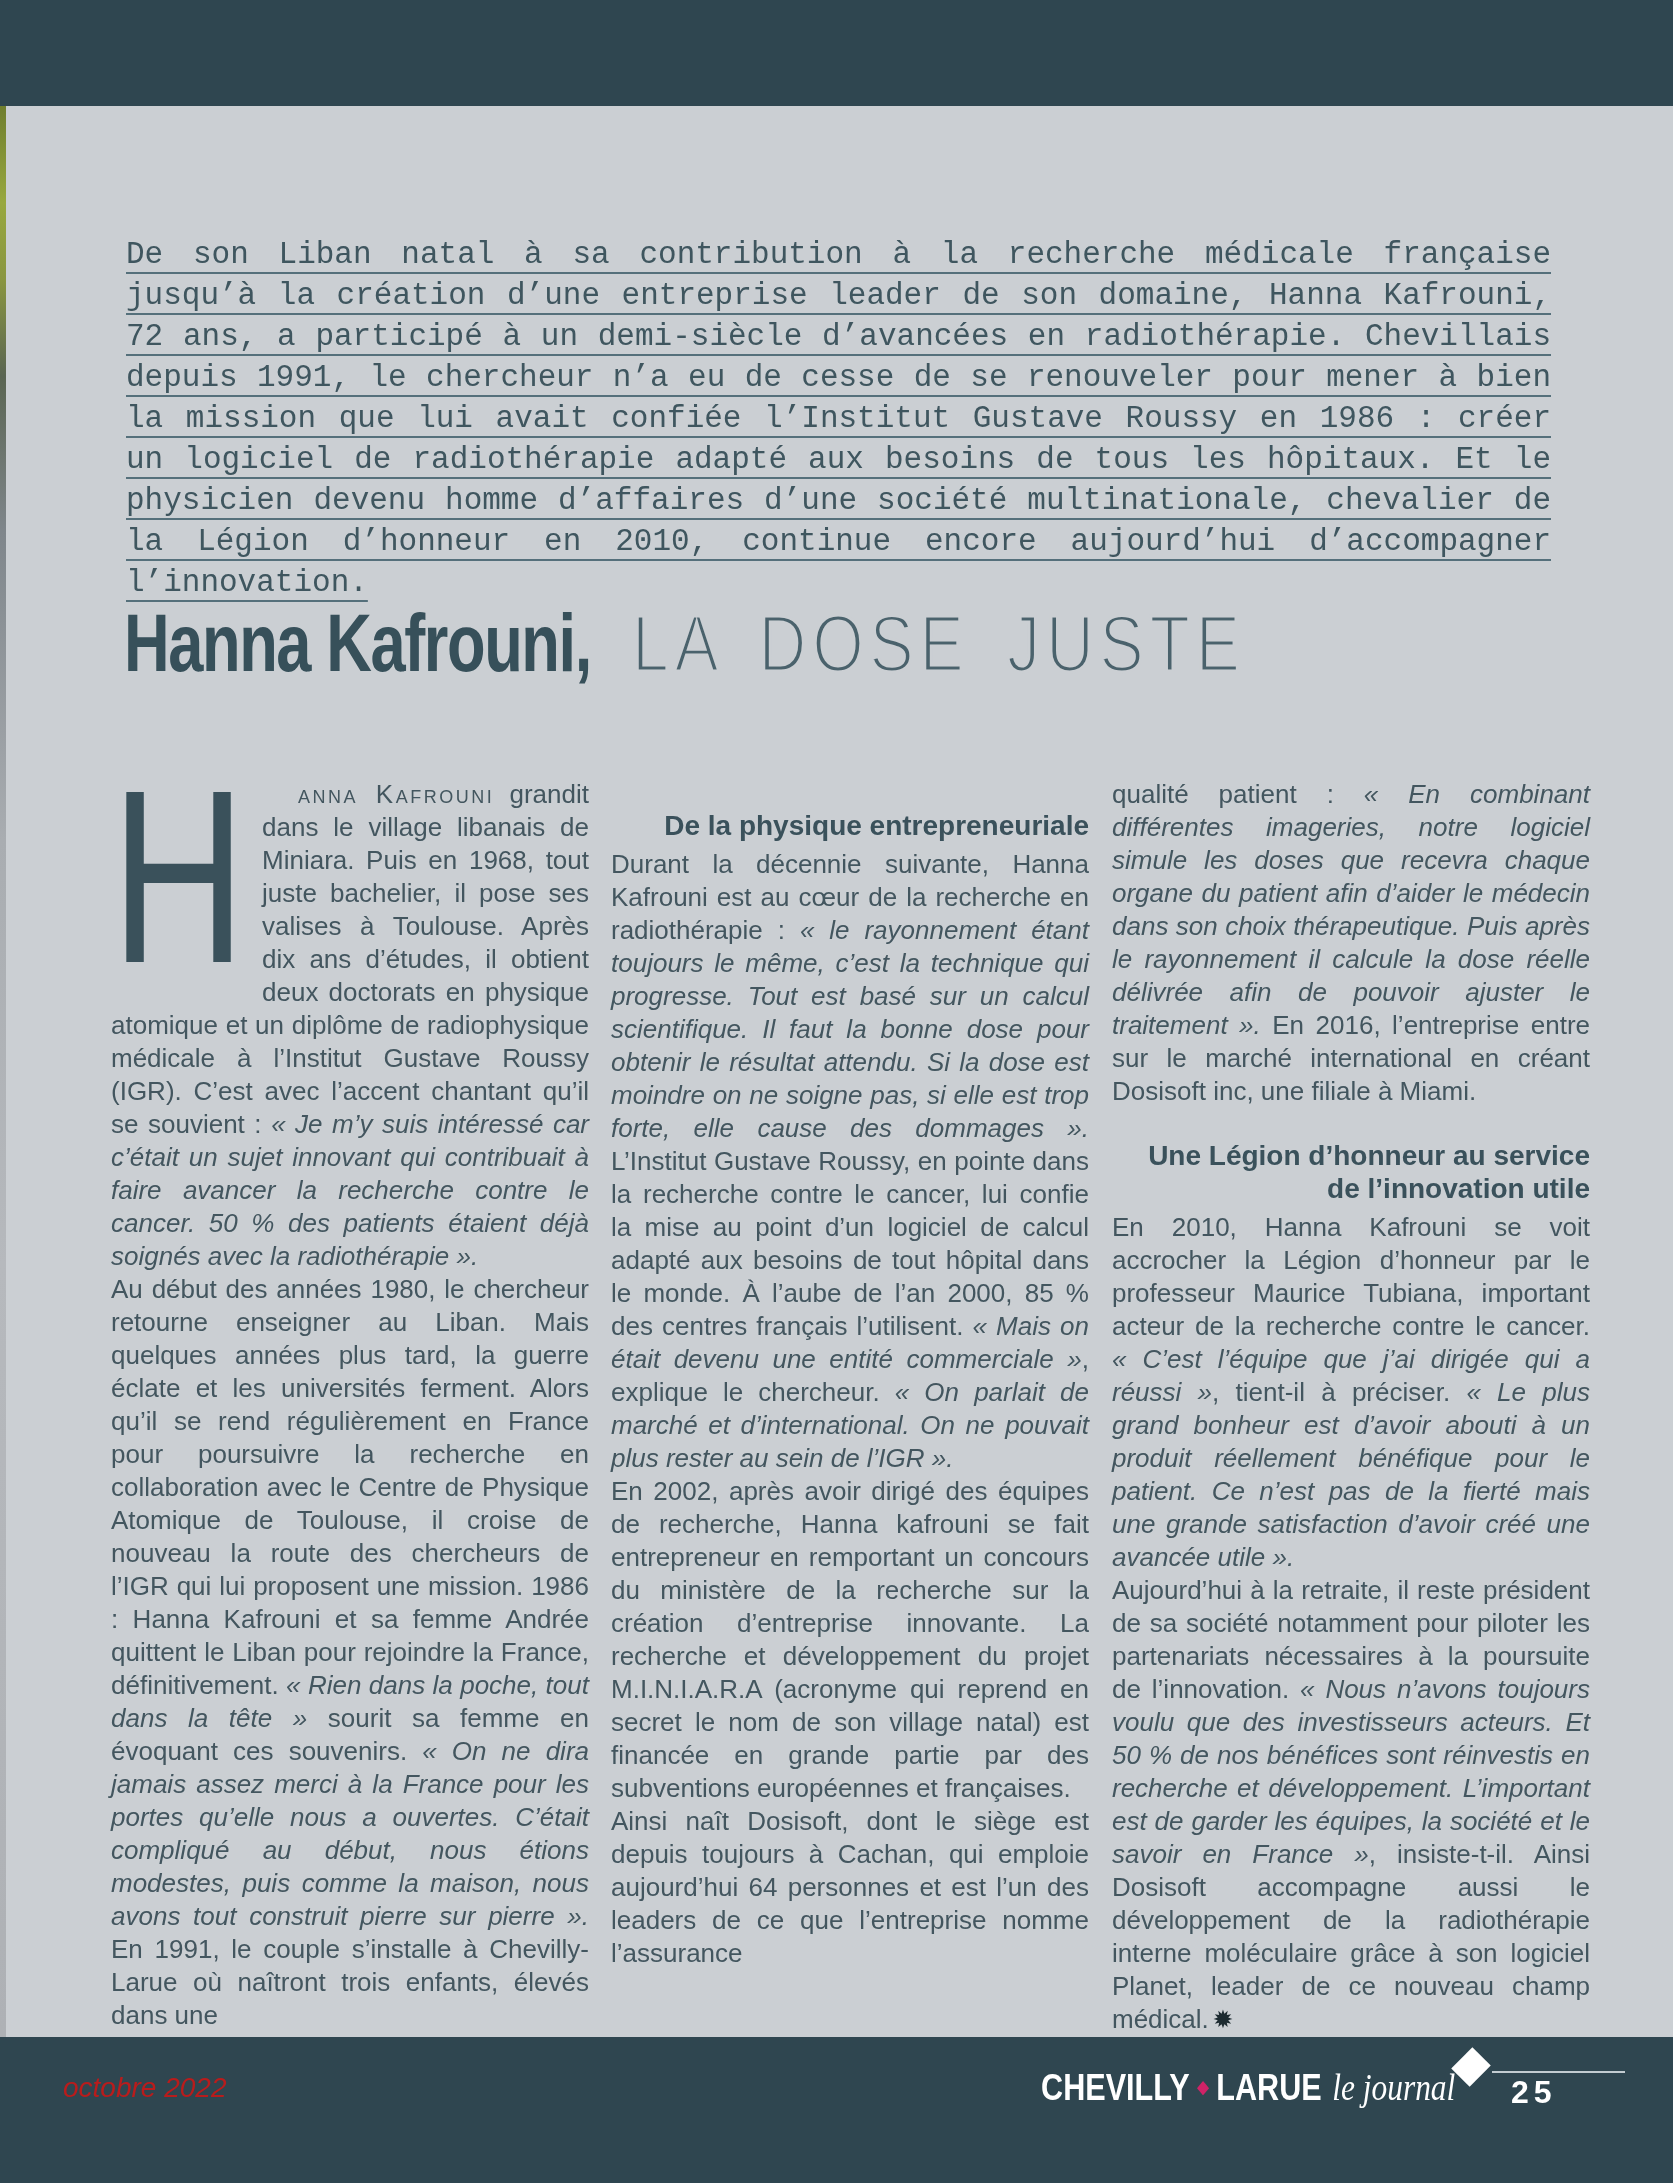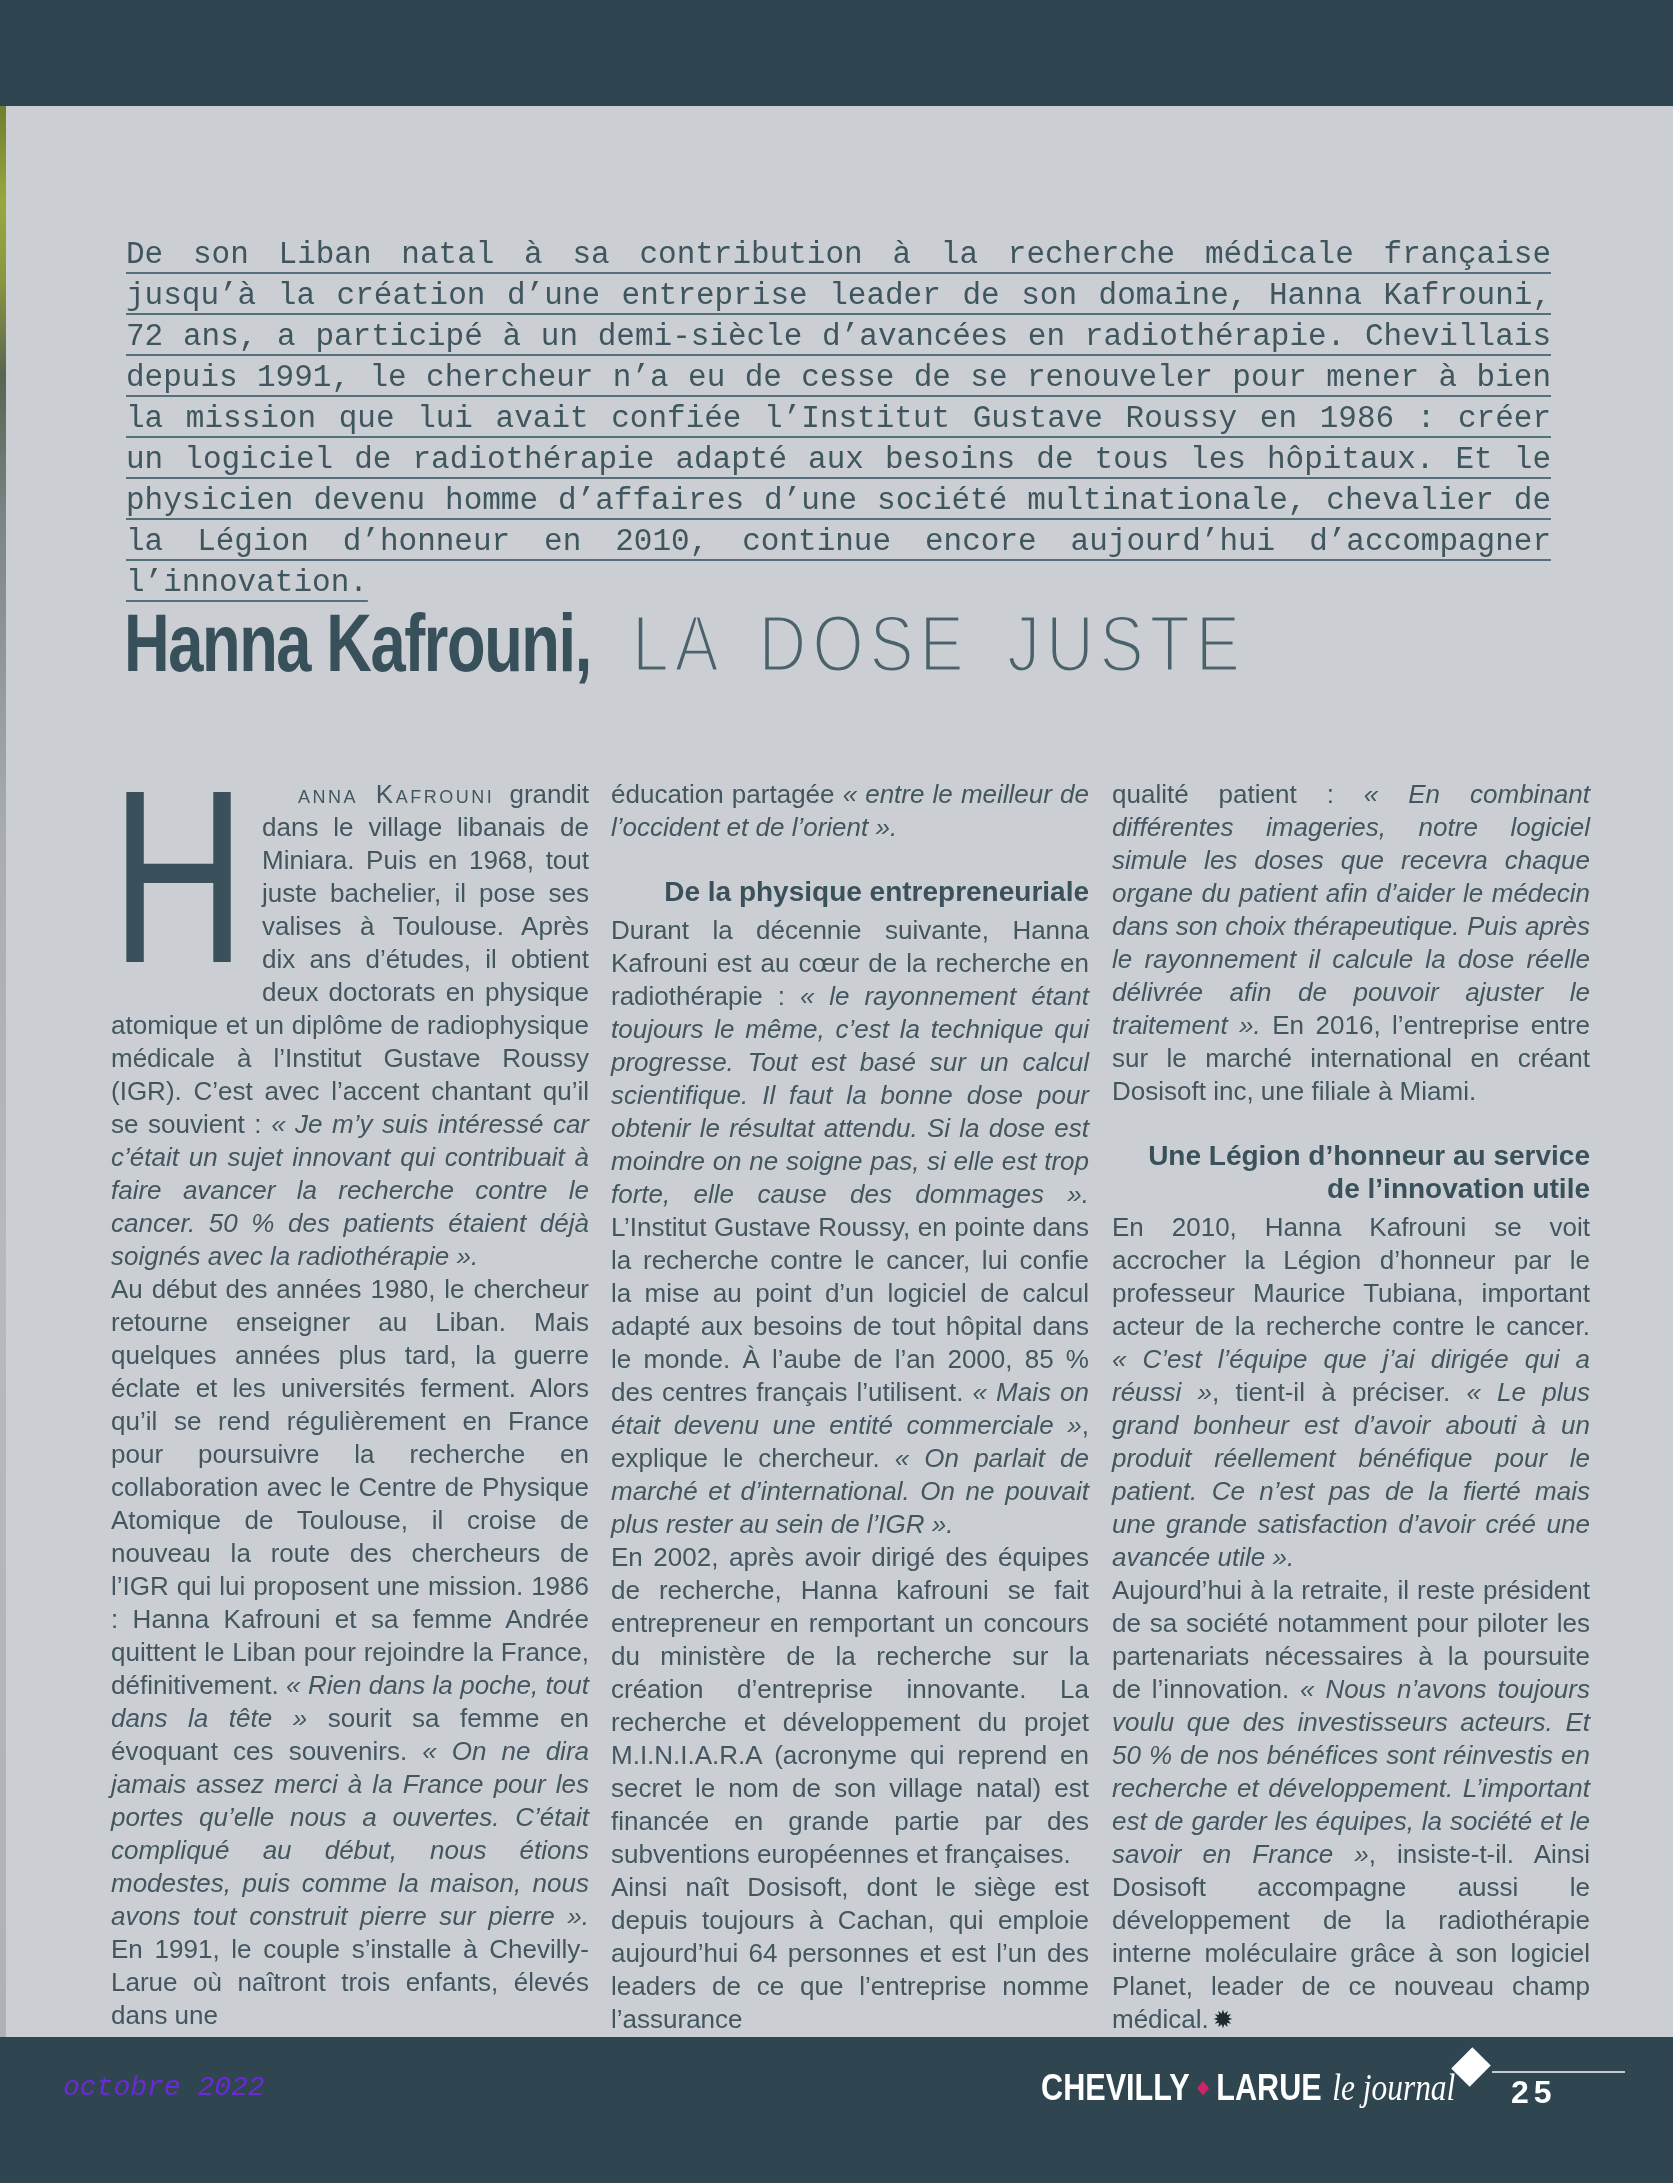--- a/index.html
+++ b/index.html
@@ -41,21 +41,21 @@
   .sc{font-variant:small-caps;letter-spacing:2.5px;margin-left:36px;}
   .dropcap{float:left;width:140px;height:196px;margin:6.2px 11px 0 0;overflow:visible;}
   .dropcap-glyph{display:inline-block;font-size:246px;line-height:185px;font-weight:400;color:#3a515b;
     transform:scaleX(0.76);transform-origin:0 0;}
   .endmark{font-style:normal;color:#1d2b31;font-size:25px;padding-left:3.7px;}
   .byline{margin-top:10px !important;text-align:right !important;
     font-family:"Liberation Serif",serif;font-style:italic;font-weight:bold;
     font-size:29px;color:#87909a;}
 
   .footer-date{position:absolute;left:63px;top:2072px;
-    font-family:Liberation Mono, monospace;font-style:italic;font-size:28px;color:#6d28d9;}
+    font-family:Liberation Sans, sans-serif;font-style:italic;font-size:28px;color:#b91c1c;}
   .brand{position:absolute;right:219px;top:2066px;display:flex;align-items:baseline;gap:8.6px;white-space:nowrap;
     transform:scaleX(0.85);transform-origin:100% 50%;}
   .brand-cap{font-weight:bold;font-size:36px;color:#ffffff;letter-spacing:0px;}
   .brand-sep{font-size:18.5px;color:#cf2367;align-self:center;line-height:1;}
   .brand-journal{font-family:"Liberation Serif",serif;font-style:italic;font-size:37px;color:#ffffff;margin-left:3.7px;}
   .big-diamond{position:absolute;left:1458px;top:2054px;width:26px;height:26px;background:#ffffff;
     transform:rotate(45deg) scaleY(1.15);}
   .footer-rule{position:absolute;left:1492px;top:2071px;width:133px;height:1.8px;background:#c3ccd1;}
   .page-number{position:absolute;left:1511px;top:2074px;font-size:32px;color:#ffffff;letter-spacing:5px;font-weight:700;}
 </style>
@@ -68,21 +68,20 @@
 <p class="intro">De son Liban natal à sa contribution à la recherche médicale française jusqu’à la création d’une entreprise leader de son domaine, Hanna Kafrouni, 72 ans, a participé à un demi-siècle d’avancées en radiothérapie. Chevillais depuis 1991, le chercheur n’a eu de cesse de se renouveler pour mener à bien la mission que lui avait confiée l’Institut Gustave Roussy en 1986 : créer un logiciel de radiothérapie adapté aux besoins de tous les hôpitaux. Et le physicien devenu homme d’affaires d’une société multinationale, chevalier de la Légion d’honneur en 2010, continue encore aujourd’hui d’accompagner l’innovation.</p>
 
 <div class="title-name">Hanna Kafrouni,</div>
 <div class="title-rest">LA DOSE JUSTE</div>
 
 <div class="col col-1">
     <p><span class="dropcap"><span class="dropcap-glyph">H</span></span><span class="sc">anna Kafrouni</span><span> grandit dans le village libanais de Miniara. Puis en 1968, tout juste bachelier, il pose ses valises à Toulouse. Après dix ans d’études, il obtient deux doctorats en physique atomique et un diplôme de radiophysique médicale à l’Institut Gustave Roussy (IGR). C’est avec l’accent chantant qu’il se souvient : </span><i>« Je m’y suis intéressé car c’était un sujet innovant qui contribuait à faire avancer la recherche contre le cancer. 50 % des patients étaient déjà soignés avec la radiothérapie ».</i></p>
     <p><span>Au début des années 1980, le chercheur retourne enseigner au Liban. Mais quelques années plus tard, la guerre éclate et les universités ferment. Alors qu’il se rend régulièrement en France pour poursuivre la recherche en collaboration avec le Centre de Physique Atomique de Toulouse, il croise de nouveau la route des chercheurs de l’IGR qui lui proposent une mission. 1986 : Hanna Kafrouni et sa femme Andrée quittent le Liban pour rejoindre la France, définitivement. </span><i>« Rien dans la poche, tout dans la tête »</i><span> sourit sa femme en évoquant ces souvenirs. </span><i>« On ne dira jamais assez merci à la France pour les portes qu’elle nous a ouvertes. C’était compliqué au début, nous étions modestes, puis comme la maison, nous avons tout construit pierre sur pierre ».</i><span> En 1991, le couple s’installe à Chevilly-Larue où naîtront trois enfants, élevés dans une</span></p>
   </div>
 <div class="col col-2">
-    <p><span>éducation partagée </span><i>« entre le meilleur de l’occident et de l’orient ».</i></p>
     <h2><span>De la physique entrepreneuriale</span></h2>
     <p><span>Durant la décennie suivante, Hanna Kafrouni est au cœur de la recherche en radiothérapie : </span><i>« le rayonnement étant toujours le même, c’est la technique qui progresse. Tout est basé sur un calcul scientifique. Il faut la bonne dose pour obtenir le résultat attendu. Si la dose est moindre on ne soigne pas, si elle est trop forte, elle cause des dommages ».</i><span> L’Institut Gustave Roussy, en pointe dans la recherche contre le cancer, lui confie la mise au point d’un logiciel de calcul adapté aux besoins de tout hôpital dans le monde. À l’aube de l’an 2000, 85 % des centres français l’utilisent. </span><i>« Mais on était devenu une entité commerciale »</i><span>, explique le chercheur. </span><i>« On parlait de marché et d’international. On ne pouvait plus rester au sein de l’IGR ».</i></p>
     <p><span>En 2002, après avoir dirigé des équipes de recherche, Hanna kafrouni se fait entrepreneur en remportant un concours du ministère de la recherche sur la création d’entreprise innovante. La recherche et développement du projet M.I.N.I.A.R.A (acronyme qui reprend en secret le nom de son village natal) est financée en grande partie par des subventions européennes et françaises.</span></p>
     <p><span>Ainsi naît Dosisoft, dont le siège est depuis toujours à Cachan, qui emploie aujourd’hui 64 personnes et est l’un des leaders de ce que l’entreprise nomme l’assurance</span></p>
   </div>
 <div class="col col-3">
     <p><span>qualité patient : </span><i>« En combinant différentes imageries, notre logiciel simule les doses que recevra chaque organe du patient afin d’aider le médecin dans son choix thérapeutique. Puis après le rayonnement il calcule la dose réelle délivrée afin de pouvoir ajuster le traitement ».</i><span> En 2016, l’entreprise entre sur le marché international en créant Dosisoft inc, une filiale à Miami.</span></p>
     <h2><span>Une Légion d’honneur au service de l’innovation utile</span></h2>
     <p><span>En 2010, Hanna Kafrouni se voit accrocher la Légion d’honneur par le professeur Maurice Tubiana, important acteur de la recherche contre le cancer. </span><i>« C’est l’équipe que j’ai dirigée qui a réussi »</i><span>, tient-il à préciser. </span><i>« Le plus grand bonheur est d’avoir abouti à un produit réellement bénéfique pour le patient. Ce n’est pas de la fierté mais une grande satisfaction d’avoir créé une avancée utile ».</i></p>
     <p><span>Aujourd’hui à la retraite, il reste président de sa société notamment pour piloter les partenariats nécessaires à la poursuite de l’innovation. </span><i>« Nous n’avons toujours voulu que des investisseurs acteurs. Et 50 % de nos bénéfices sont réinvestis en recherche et développement. L’important est de garder les équipes, la société et le savoir en France »</i><span>, insiste-t-il. Ainsi Dosisoft accompagne aussi le développement de la radiothérapie interne moléculaire grâce à son logiciel Planet, leader de ce nouveau champ médical.</span><span class="endmark">✹</span></p>

